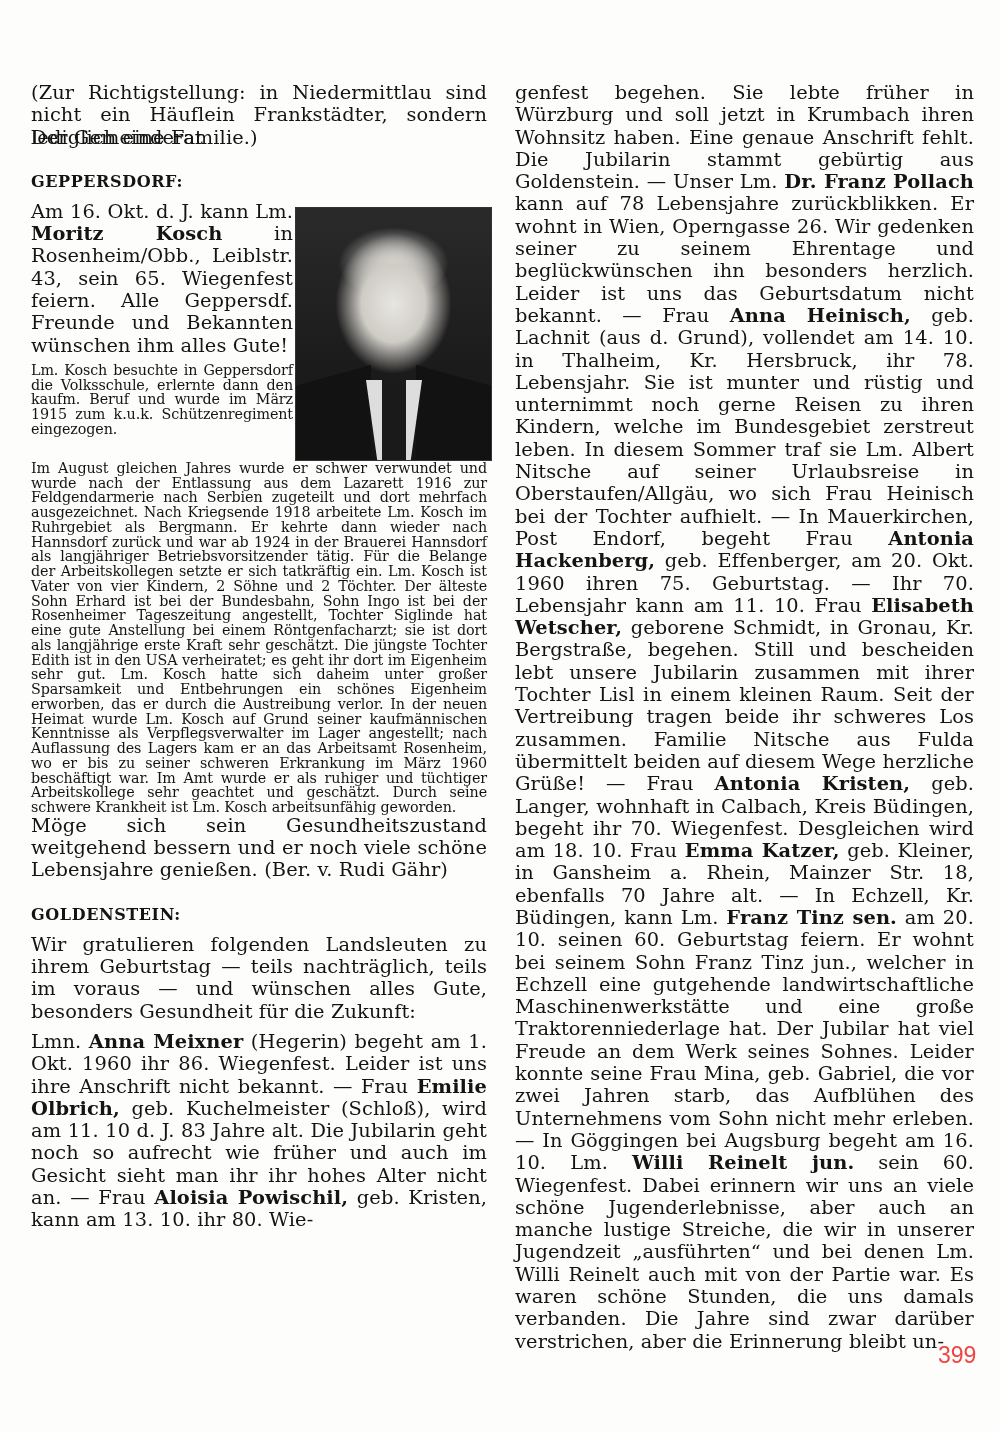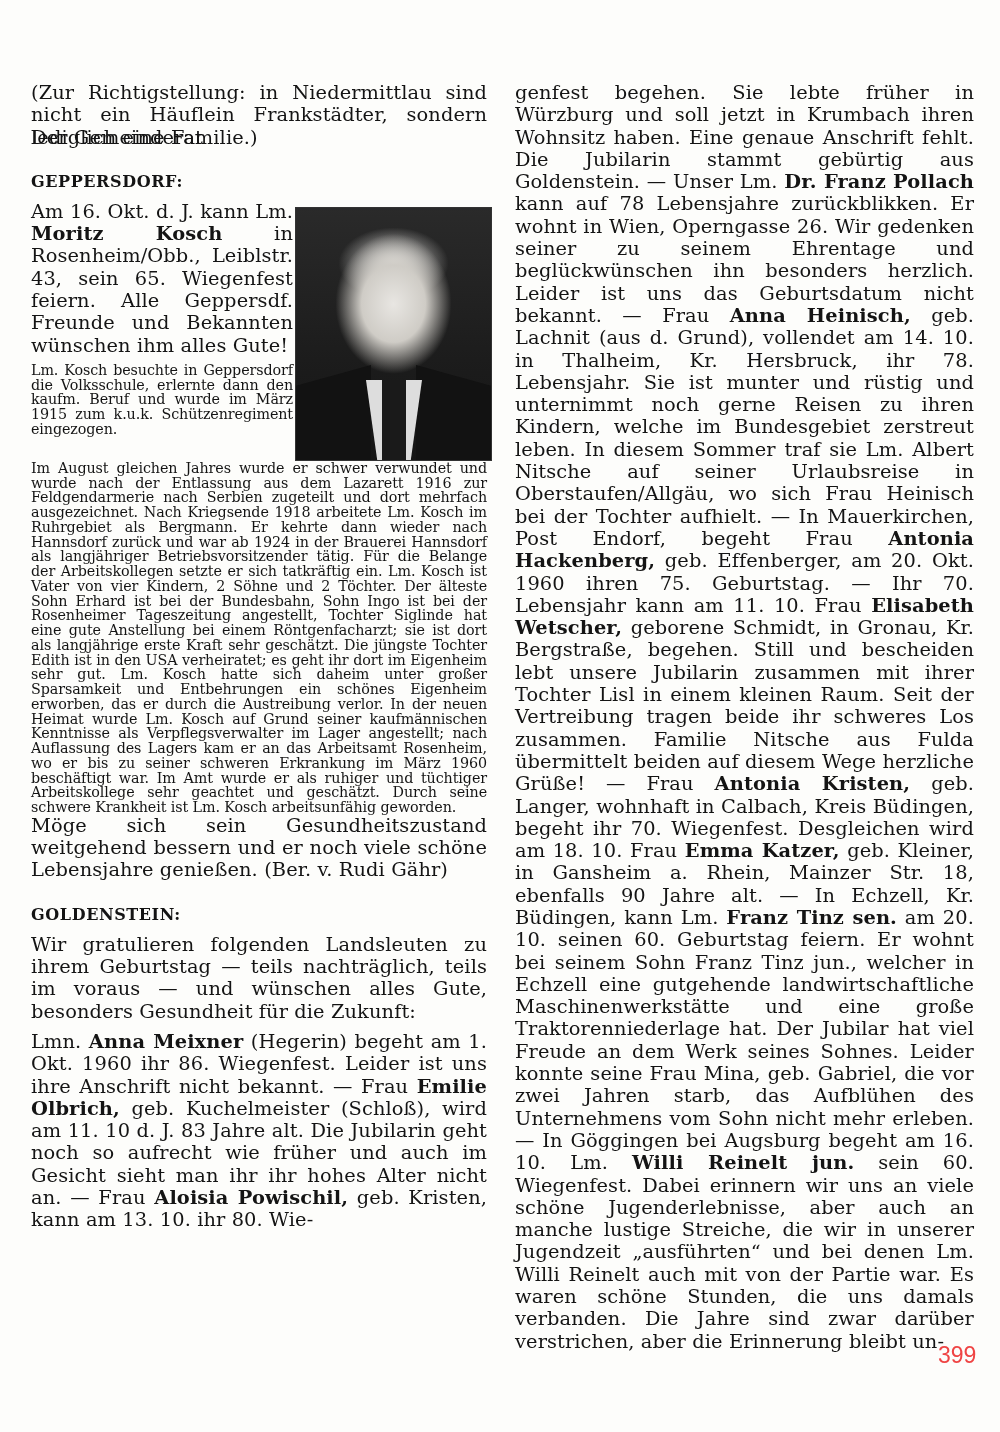--- a/index.html
+++ b/index.html
@@ -113,21 +113,21 @@
       <span>kann auf 78 Lebensjahre zurückblikken. Er wohnt in Wien, Operngasse 26. Wir gedenken seiner zu seinem Ehrentage und beglückwünschen ihn besonders herzlich. Leider ist uns das Geburtsdatum nicht bekannt. — Frau</span>
       <b>Anna Heinisch,</b>
       <span>geb. Lachnit (aus d. Grund), vollendet am 14. 10. in Thalheim, Kr. Hersbruck, ihr 78. Lebensjahr. Sie ist munter und rüstig und unternimmt noch gerne Reisen zu ihren Kindern, welche im Bundesgebiet zerstreut leben. In diesem Sommer traf sie Lm. Albert Nitsche auf seiner Urlaubsreise in Oberstaufen/Allgäu, wo sich Frau Heinisch bei der Tochter aufhielt. — In Mauerkirchen, Post Endorf, begeht Frau</span>
       <b>Antonia Hackenberg,</b>
       <span>geb. Effenberger, am 20. Okt. 1960 ihren 75. Geburtstag. — Ihr 70. Lebensjahr kann am 11. 10. Frau</span>
       <b>Elisabeth Wetscher,</b>
       <span>geborene Schmidt, in Gronau, Kr. Bergstraße, begehen. Still und bescheiden lebt unsere Jubilarin zusammen mit ihrer Tochter Lisl in einem kleinen Raum. Seit der Vertreibung tragen beide ihr schweres Los zusammen. Familie Nitsche aus Fulda übermittelt beiden auf diesem Wege herzliche Grüße! — Frau</span>
       <b>Antonia Kristen,</b>
       <span>geb. Langer, wohnhaft in Calbach, Kreis Büdingen, begeht ihr 70. Wiegenfest. Desgleichen wird am 18. 10. Frau</span>
       <b>Emma Katzer,</b>
-      <span>geb. Kleiner, in Gansheim a. Rhein, Mainzer Str. 18, ebenfalls 90 Jahre alt. — In Echzell, Kr. Büdingen, kann Lm.</span>
+      <span>geb. Kleiner, in Gansheim a. Rhein, Mainzer Str. 18, ebenfalls 70 Jahre alt. — In Echzell, Kr. Büdingen, kann Lm.</span>
       <b>Franz Tinz sen.</b>
       <span>am 20. 10. seinen 60. Geburtstag feiern. Er wohnt bei seinem Sohn Franz Tinz jun., welcher in Echzell eine gutgehende landwirtschaftliche Maschinenwerkstätte und eine große Traktorenniederlage hat. Der Jubilar hat viel Freude an dem Werk seines Sohnes. Leider konnte seine Frau Mina, geb. Gabriel, die vor zwei Jahren starb, das Aufblühen des Unternehmens vom Sohn nicht mehr erleben. — In Göggingen bei Augsburg begeht am 16. 10. Lm.</span>
       <b>Willi Reinelt jun.</b>
       <span>sein 60. Wiegenfest. Dabei erinnern wir uns an viele schöne Jugenderlebnisse, aber auch an manche lustige Streiche, die wir in unserer Jugendzeit „ausführten“ und bei denen Lm. Willi Reinelt auch mit von der Partie war. Es waren schöne Stunden, die uns damals verbanden. Die Jahre sind zwar darüber verstrichen, aber die Erinnerung bleibt un-</span>
     </p>
   </div>
 
   <div class="page-number">399</div>
 </div>
 

